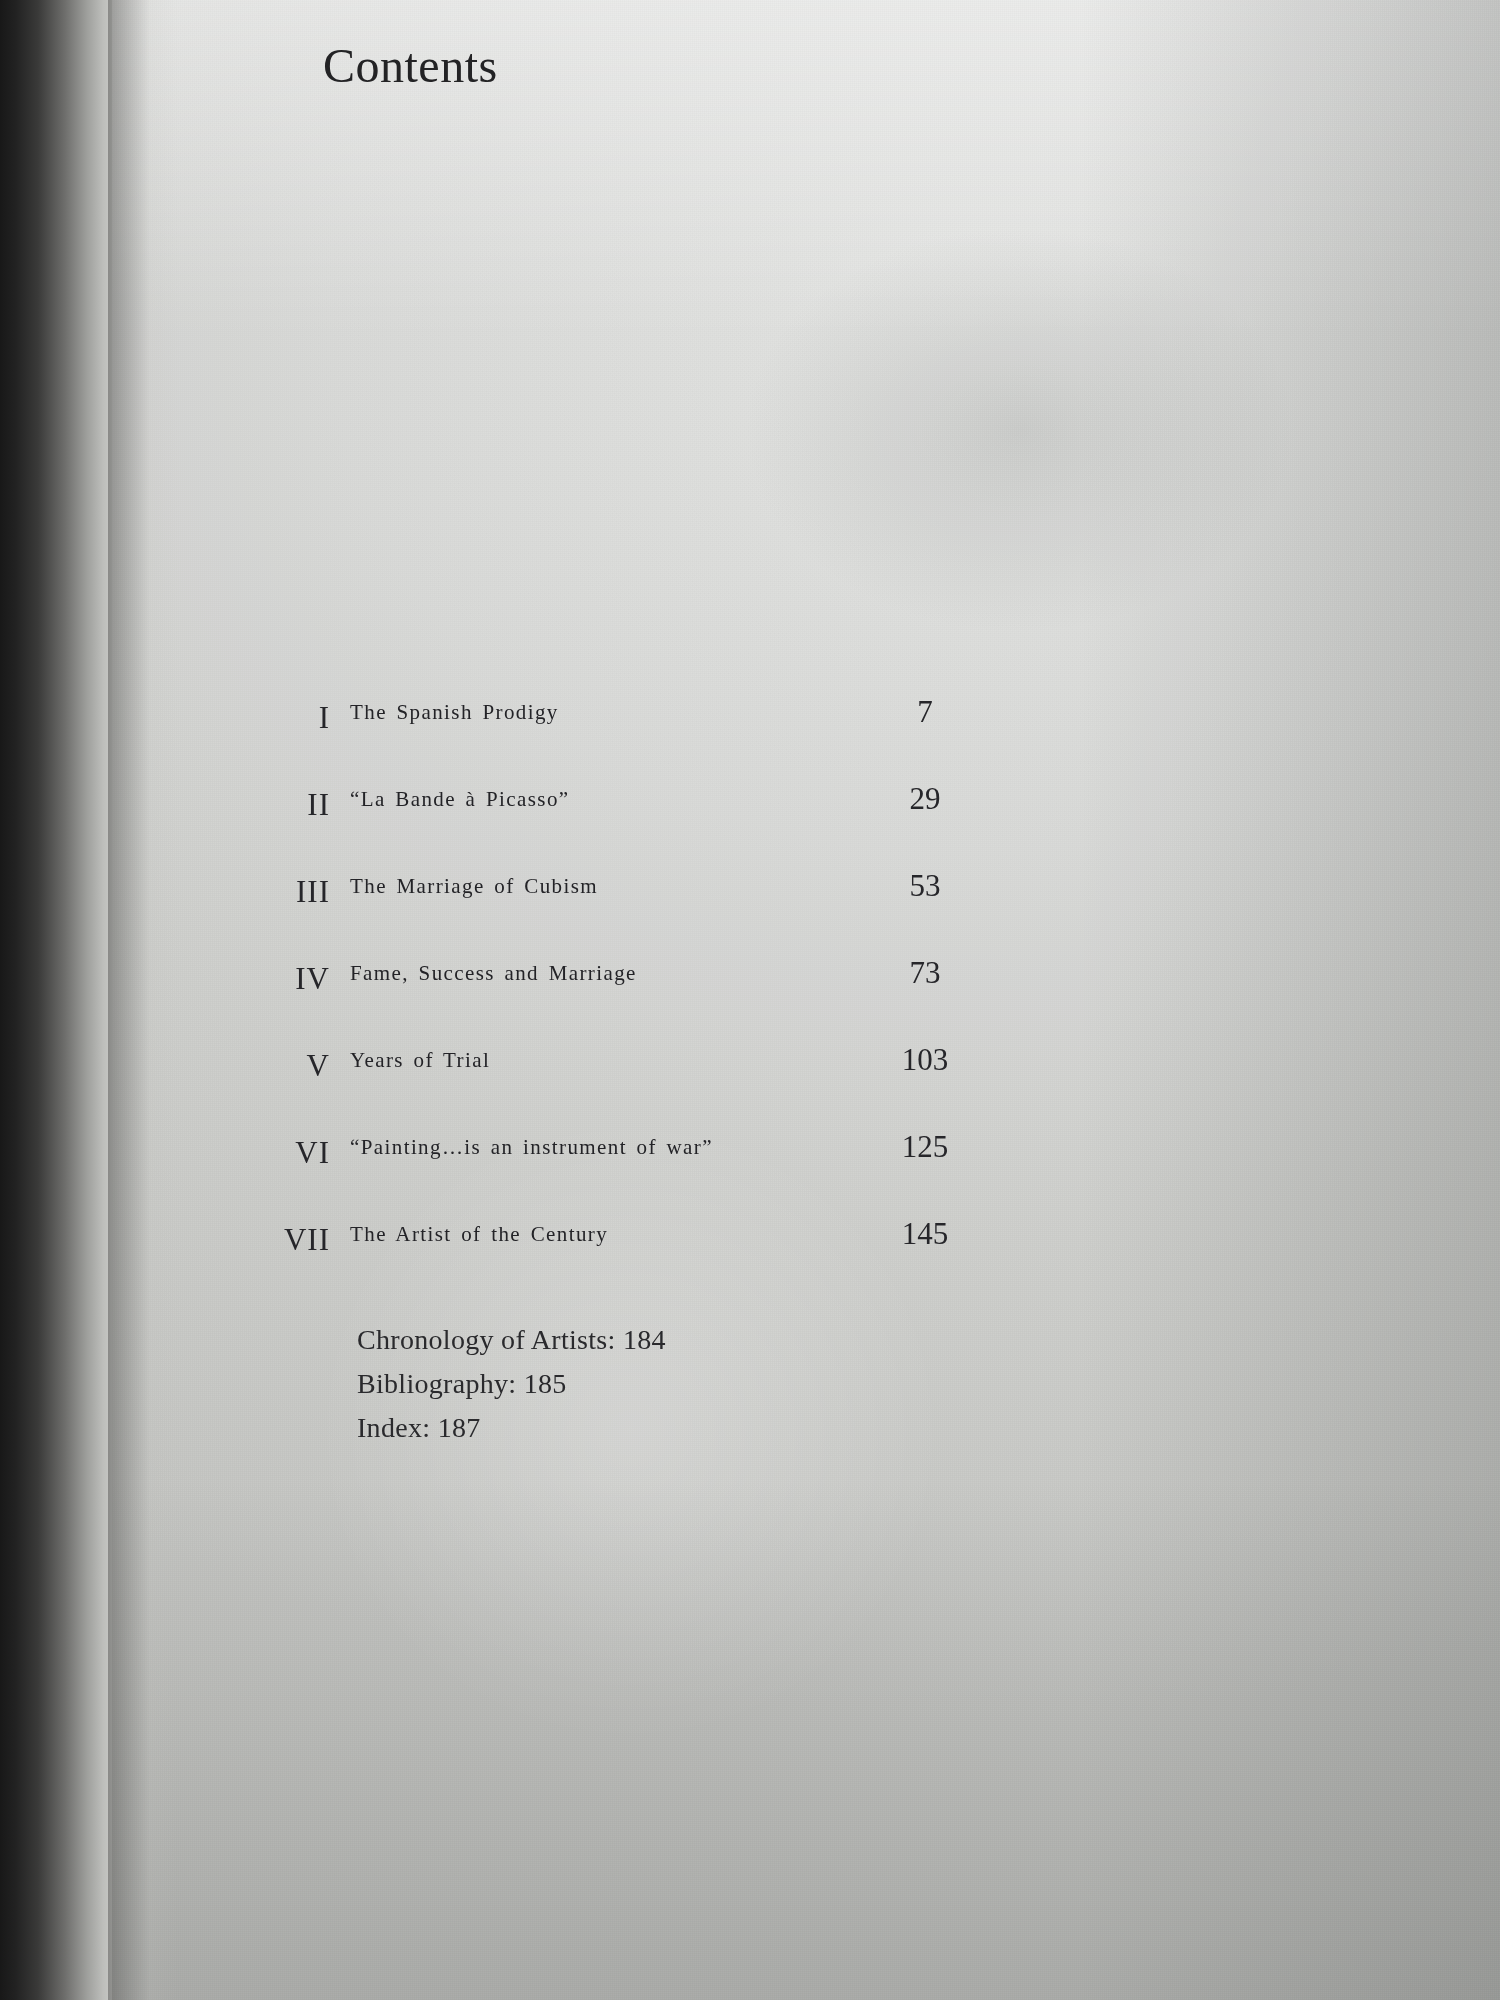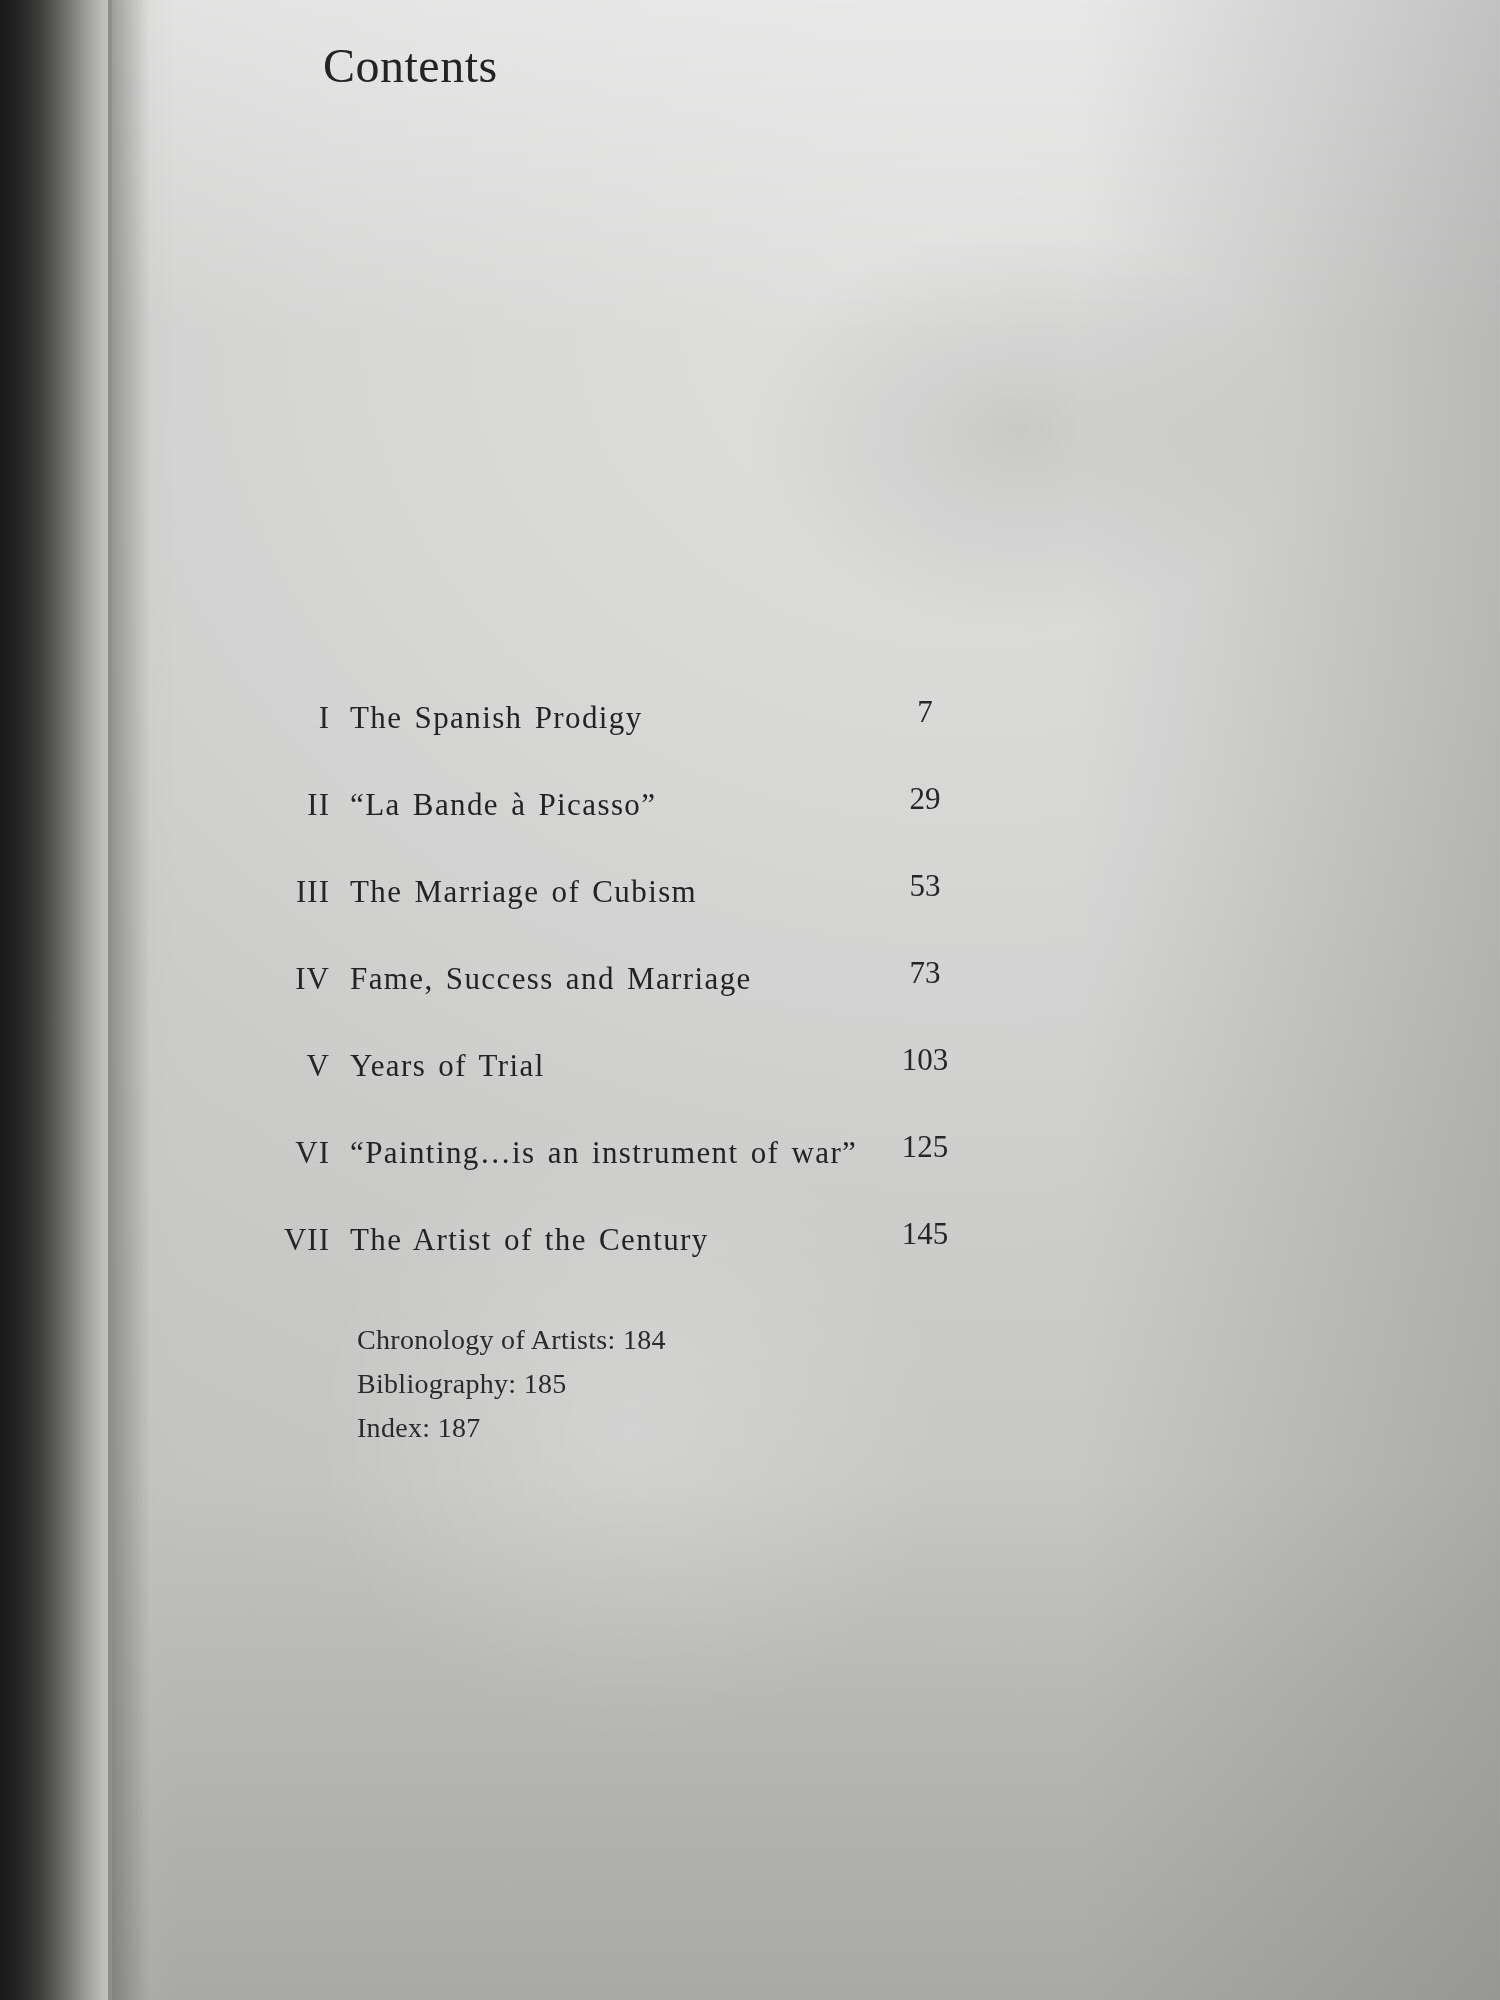--- a/index.html
+++ b/index.html
@@ -133,21 +133,21 @@
     left: 245px;
     width: 80px;
     text-align: right;
     font-size: 31px;
     color: #26262a;
     letter-spacing: 1px;
   }
   .toc-label {
     position: absolute;
     left: 345px;
-    font-size: 31px;
+    font-size: 21px;
     color: #232327;
     letter-spacing: 1.4px;
     word-spacing: 3px;
   }
   .toc-page {
     position: absolute;
     left: 880px;
     width: 80px;
     text-align: center;
     font-size: 31px;

